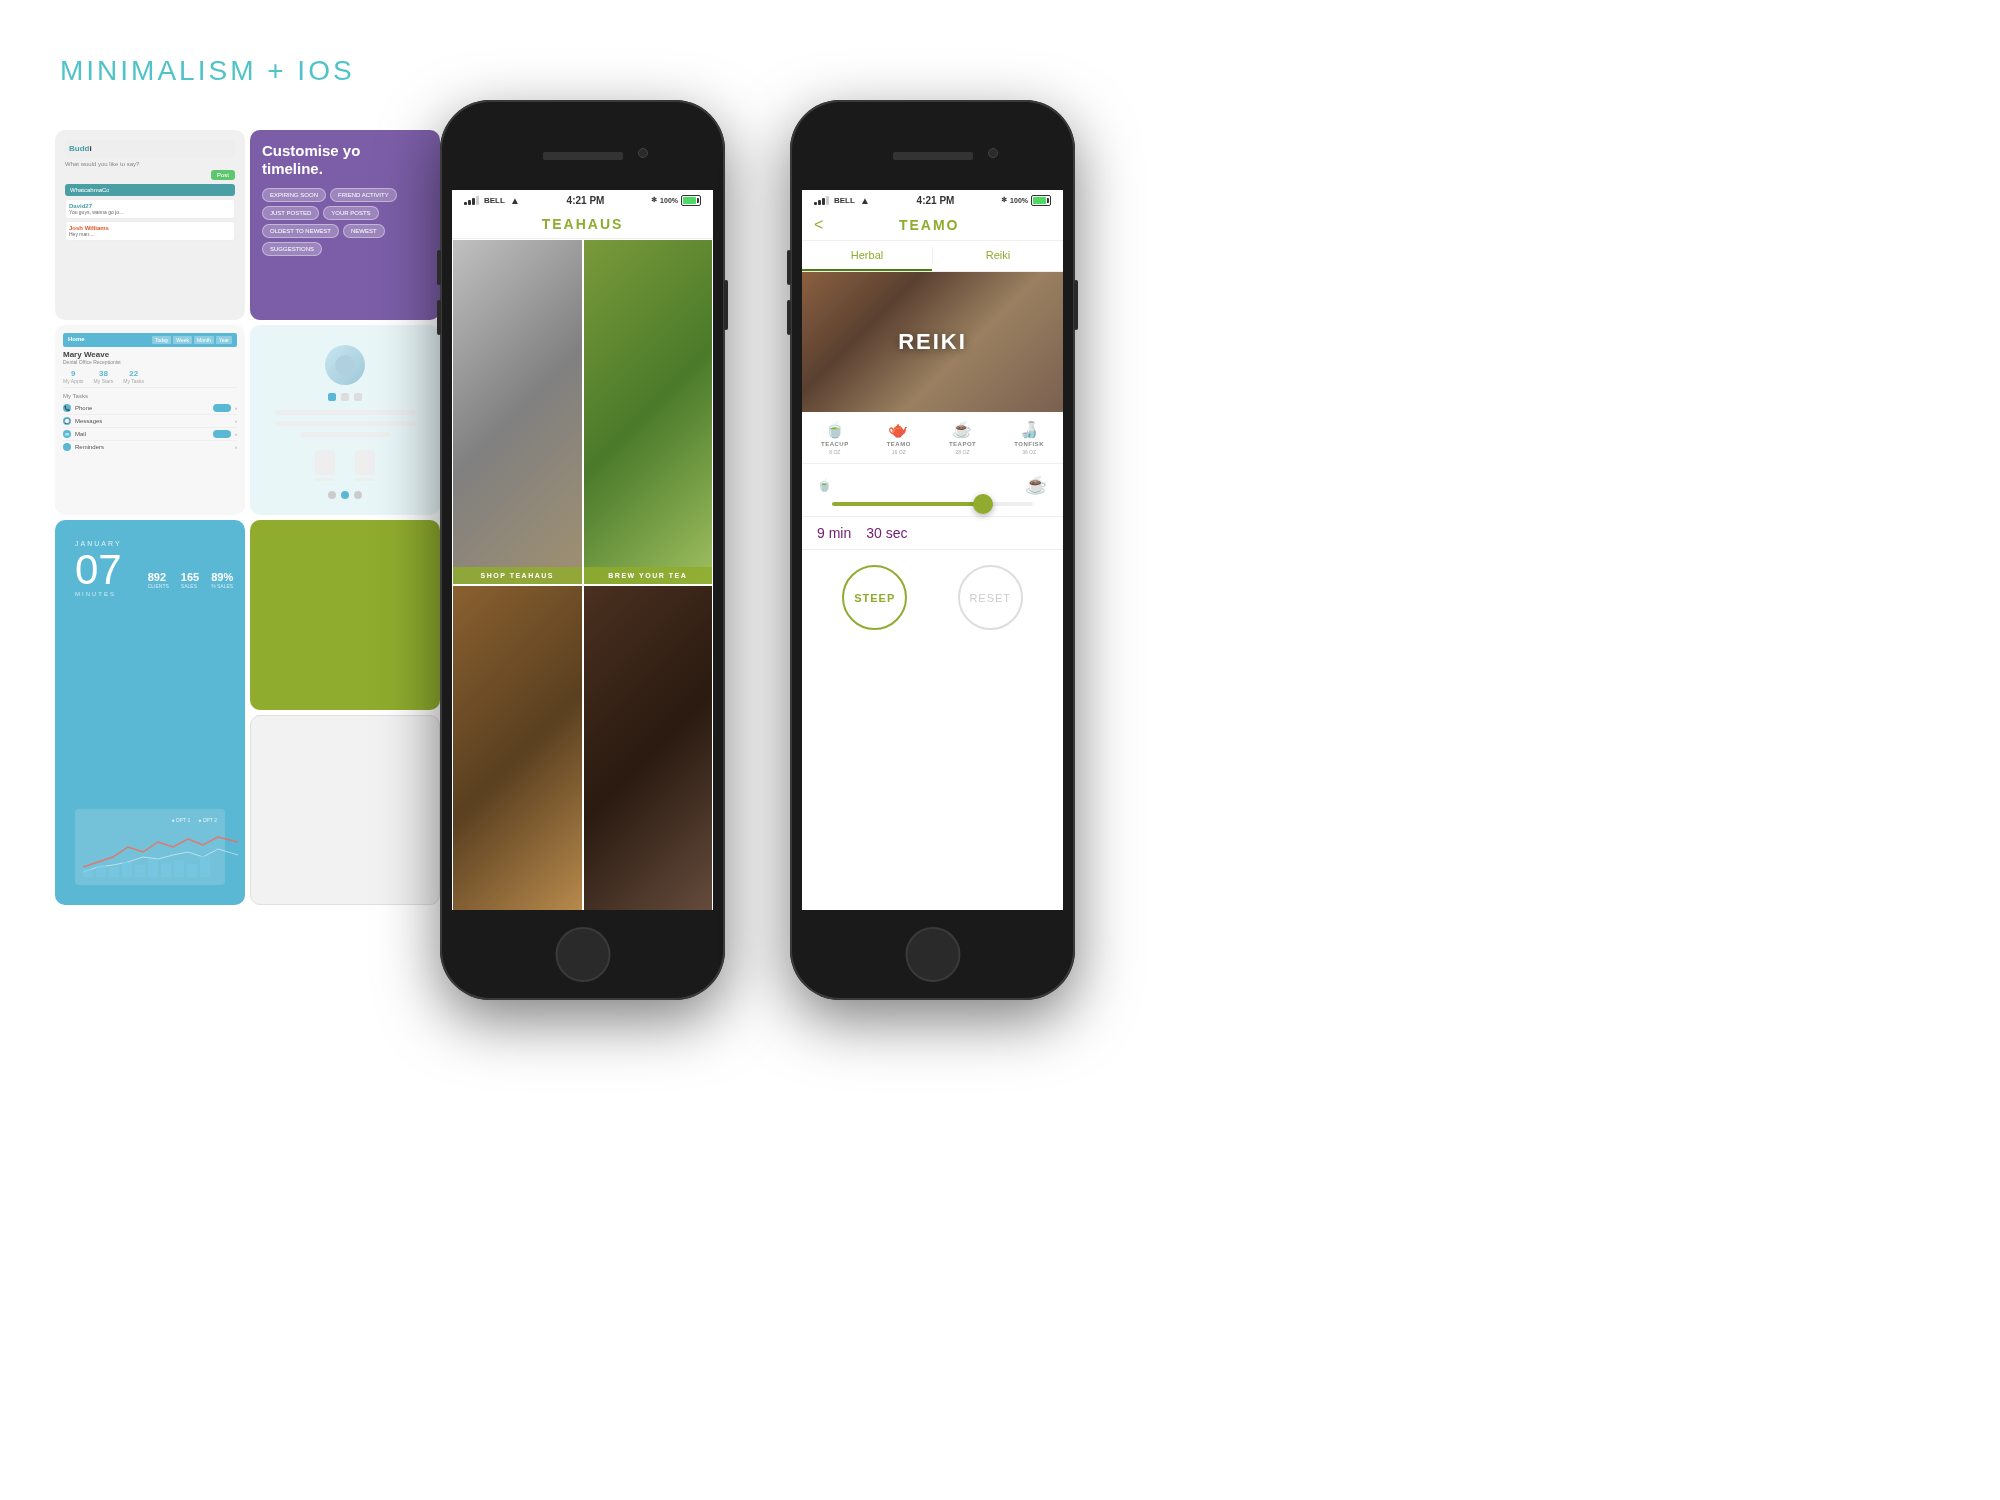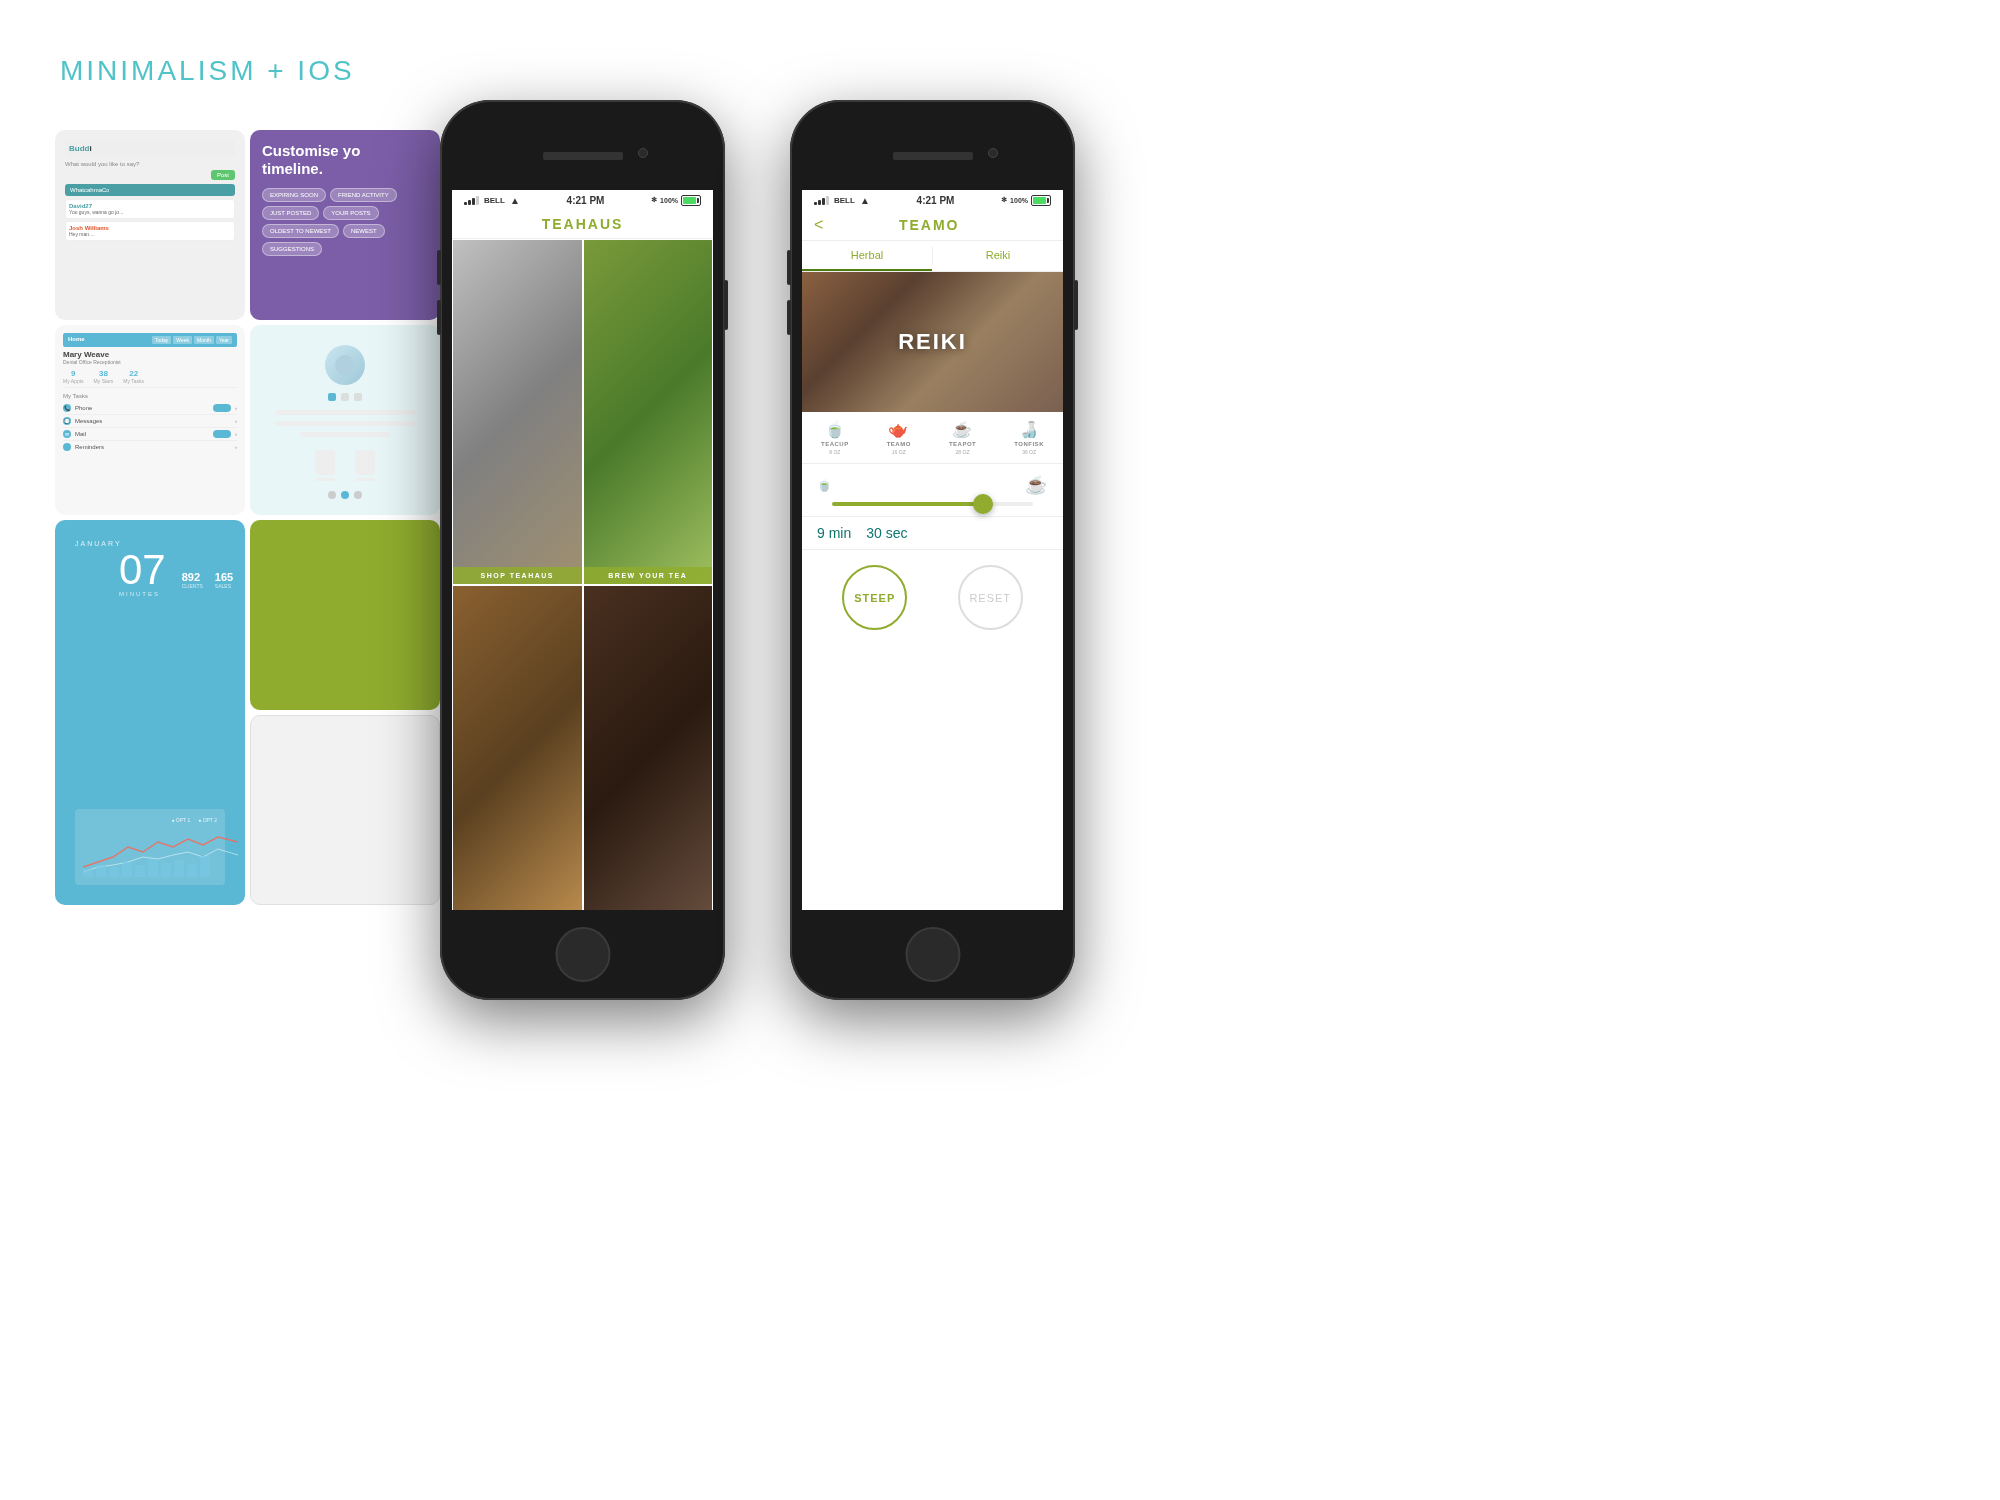--- a/index.html
+++ b/index.html
@@ -391,21 +391,21 @@
     }
 
     .brew-timer {
       padding: 8px 15px;
       display: flex;
       gap: 15px;
       border-bottom: 1px solid #eee;
     }
     .brew-timer-value {
       font-size: 14px;
-      color: #0f766e;
+      color: #701a75;
       font-weight: 300;
     }
 
     .brew-buttons {
       padding: 15px;
       display: flex;
       justify-content: space-around;
       align-items: center;
     }
     .steep-btn {
@@ -660,21 +660,21 @@
       <div style="width:8px; height:8px; border-radius:50%; background:#ccc;"></div>
       <div style="width:8px; height:8px; border-radius:50%; background:#5bb8d4;"></div>
       <div style="width:8px; height:8px; border-radius:50%; background:#ccc;"></div>
     </div>
   </div>
 
   <div class="grid-cell cell-5" style="grid-row: span 2; position:relative; height:385px;">
     <div style="background:#5bb8d4; padding:12px; height:100%; display:flex; flex-direction:column; justify-content:space-between;">
       <div>
         <div style="font-size:7px; letter-spacing:2px; color:rgba(255,255,255,0.8); text-transform:uppercase; margin-bottom:2px;">JANUARY</div>
-        <div style="display:flex; align-items:flex-end; gap:16px;margin-left:44px;">
+        <div style="display:flex; align-items:flex-end; gap:26px;">
           <div>
             <div style="font-size:42px; font-weight:300; color:white; line-height:1;">07</div>
             <div style="font-size:6px; letter-spacing:2px; color:rgba(255,255,255,0.7); text-transform:uppercase;">MINUTES</div>
           </div>
           <div style="display:flex; gap:12px; padding-bottom:8px;">
             <div>
               <div style="font-size:11px; font-weight:700; color:white;">892</div>
               <div style="font-size:5px; color:rgba(255,255,255,0.7); text-transform:uppercase;">CLIENTS</div>
             </div>
             <div>

